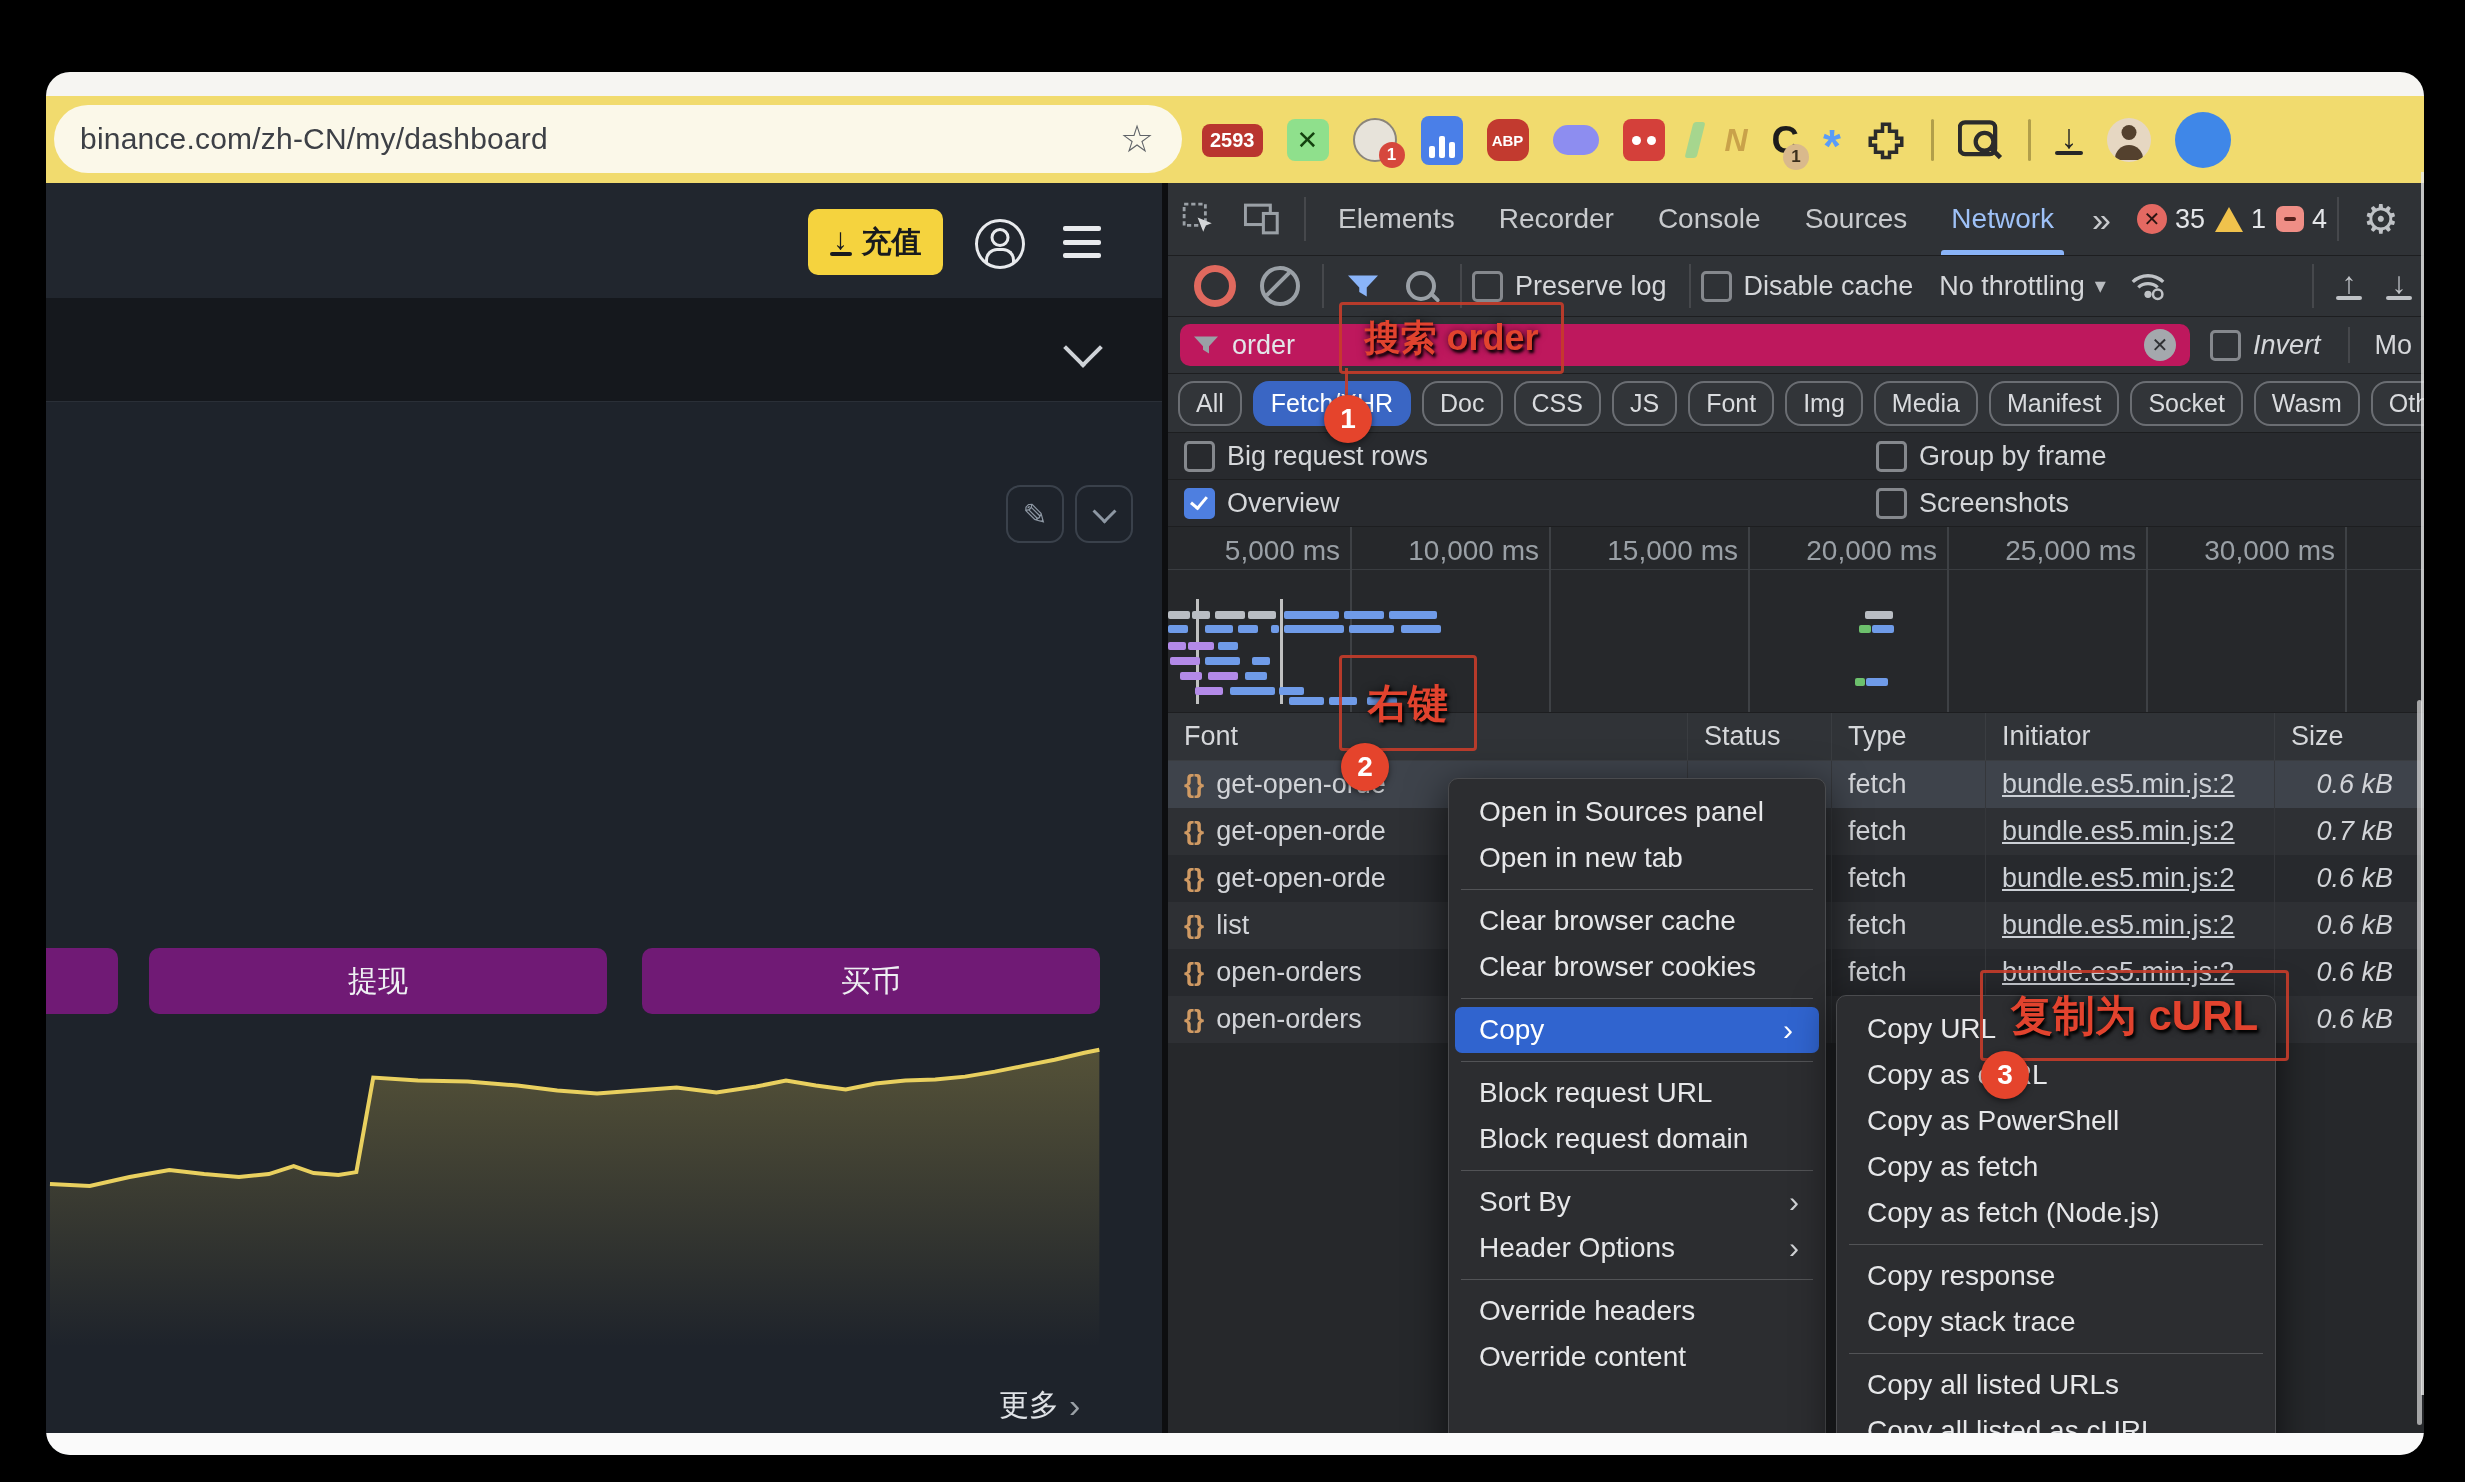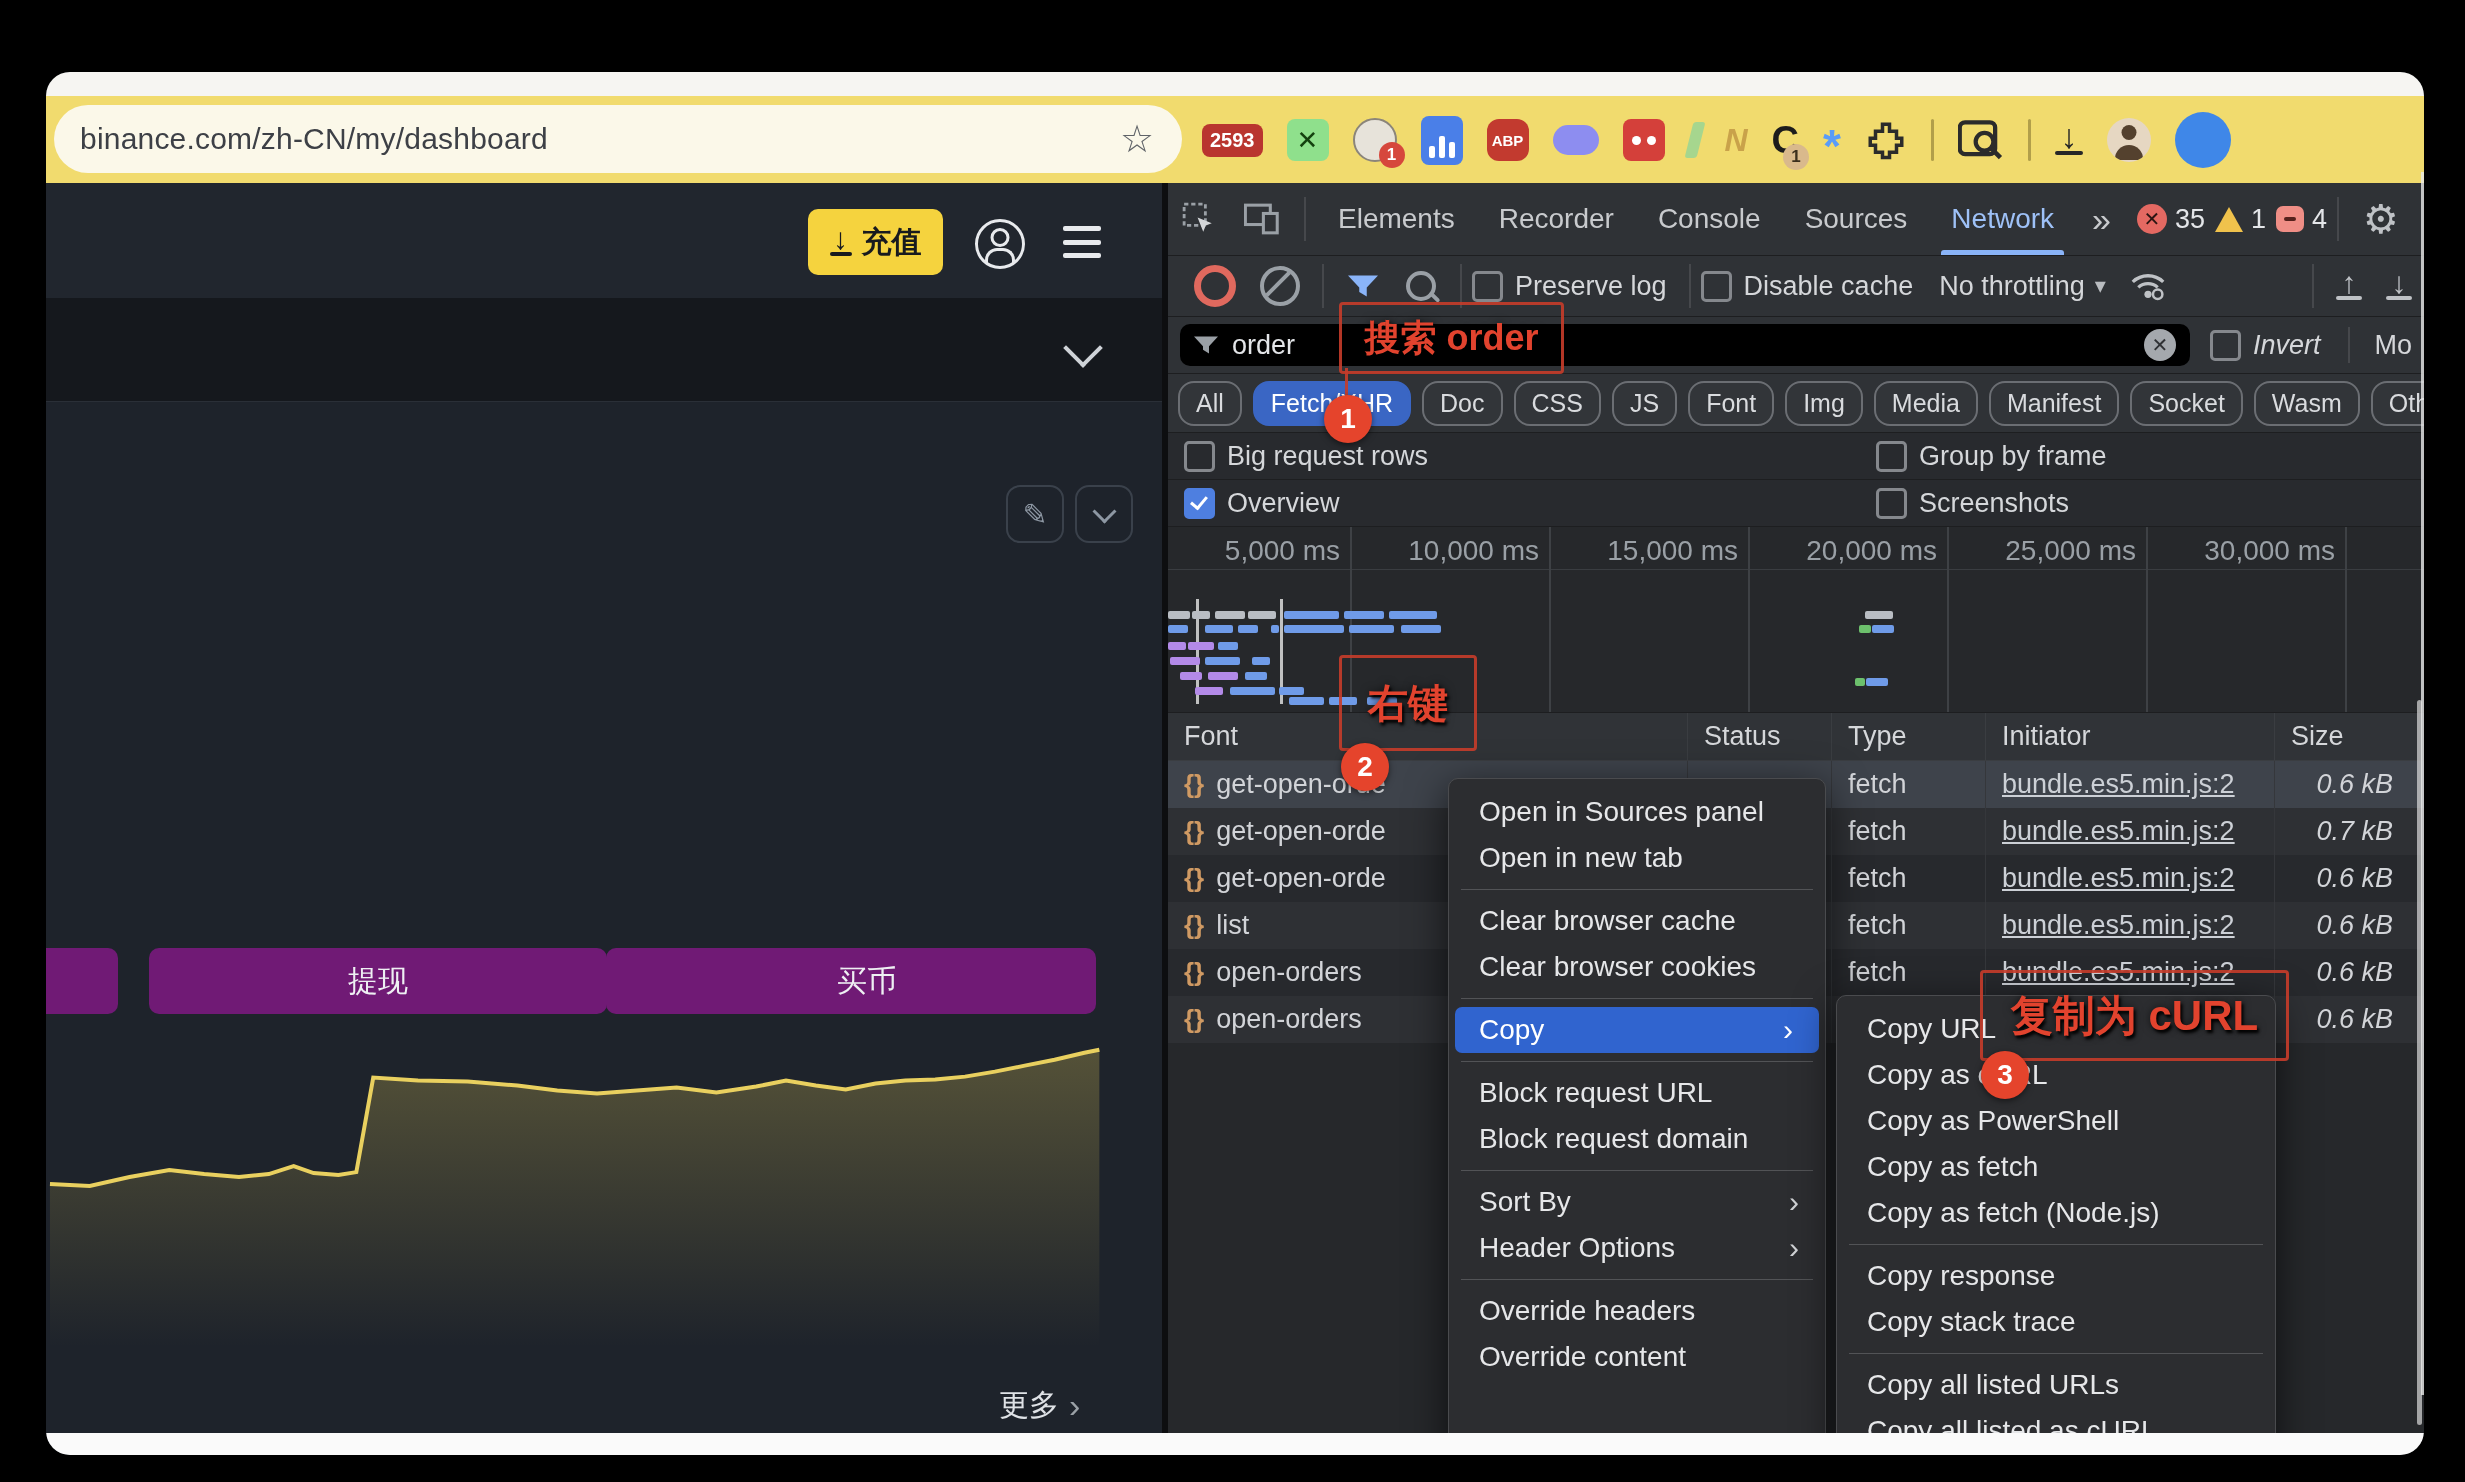--- a/index.html
+++ b/index.html
@@ -87,21 +87,21 @@
   .cb.on{background:#4e7fe0;border-color:#4e7fe0;}
   .cb.on::after{content:"";position:absolute;left:7px;top:2px;width:7px;height:13px;border-right:3px solid #fff;border-bottom:3px solid #fff;transform:rotate(40deg);}
   .lbl{margin-left:12px;white-space:nowrap;}
   .throt{display:flex;align-items:center;gap:10px;margin-left:26px;white-space:nowrap;}
   .caret{font-size:22px;color:#b9bcc0;}
   .push{flex:1;}
   .io{display:flex;flex-direction:column;align-items:center;line-height:.7;color:#bfc2c6;font-weight:bold;font-size:30px;margin:0 12px;flex:none;}
   .io i{display:block;width:26px;height:4px;background:#bfc2c6;margin-top:3px;border-radius:2px;}
 
   .filterrow{height:56px;padding:0 12px;gap:0;}
-  .f-input{flex:1;height:42px;background:#000000;border-radius:10px;display:flex;align-items:center;padding:0 14px;position:relative;}
+  .f-input{flex:1;height:42px;background:#be185d;border-radius:10px;display:flex;align-items:center;padding:0 14px;position:relative;}
   .f-val{margin-left:14px;color:#e3e5e8;}
   .f-clear{position:absolute;right:14px;width:32px;height:32px;border-radius:50%;background:#a4a8ad;display:flex;align-items:center;justify-content:center;color:#2f3134;font-size:20px;font-weight:bold;}
   .invwrap{display:flex;align-items:center;margin:0 20px;font-style:italic;}
   .vdiv{width:2px;height:36px;background:#46484c;margin:0 8px;flex:none;}
   .morelbl{white-space:nowrap;margin-left:16px;}
 
   .chipsrow{height:58px;gap:11px;padding:0 10px;background:#2f3236;}
   .chip{flex:none;padding:6px 16px;border:2px solid #6b6e73;border-radius:16px;font-size:25px;color:#d9dbde;background:#323539;}
   .chip.sel{background:#3a66c4;border-color:#3a66c4;color:#fff;}
 
@@ -222,21 +222,21 @@
           <span class="pencil">✎</span>
         </span>
     <span class="sq-btn" style="left:1029px;top:302px;">
           <span class="chev"></span>
         </span>
 
     <div class="act-btn" style="left:-24px;width:96px;"></div>
     <div class="act-btn" style="left:103px;width:458px;">
           <span>提现</span>
         </div>
-    <div class="act-btn" style="left:560px;width:458px;padding-left:32px;">
+    <div class="act-btn" style="left:596px;width:458px;">
           <span>买币</span>
         </div>
 
     <div class="sparkwrap">
           <svg id="sparksvg" width="1116" height="1272" viewBox="0 0 1122 1278">
             <defs>
               <linearGradient id="sg" x1="0" y1="865" x2="0" y2="1170" gradientUnits="userSpaceOnUse">
                 <stop offset="0" stop-color="#d8c257" stop-opacity="0.30"></stop>
                 <stop offset="1" stop-color="#d8c257" stop-opacity="0"></stop>
               </linearGradient>

